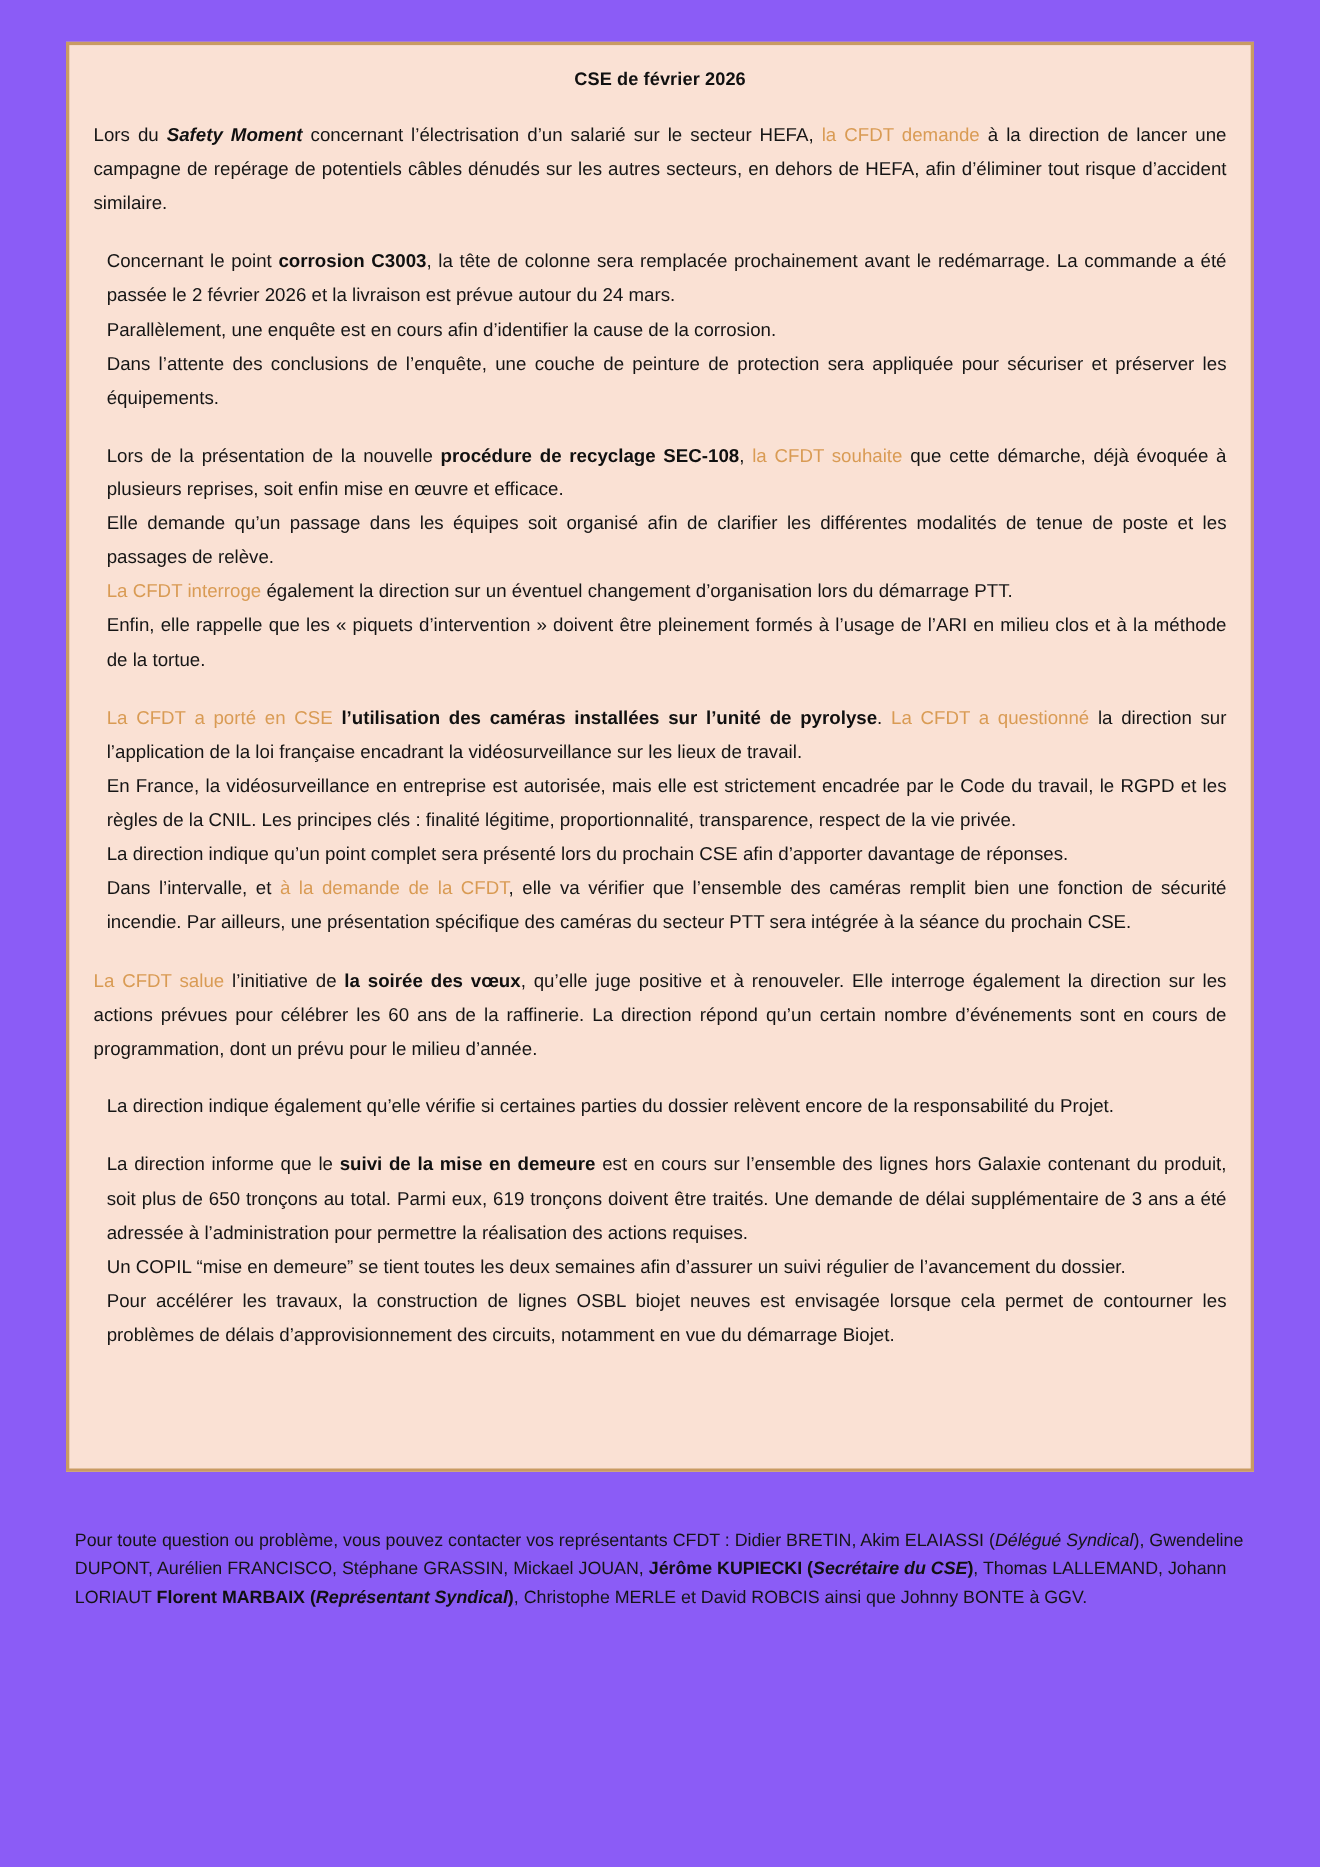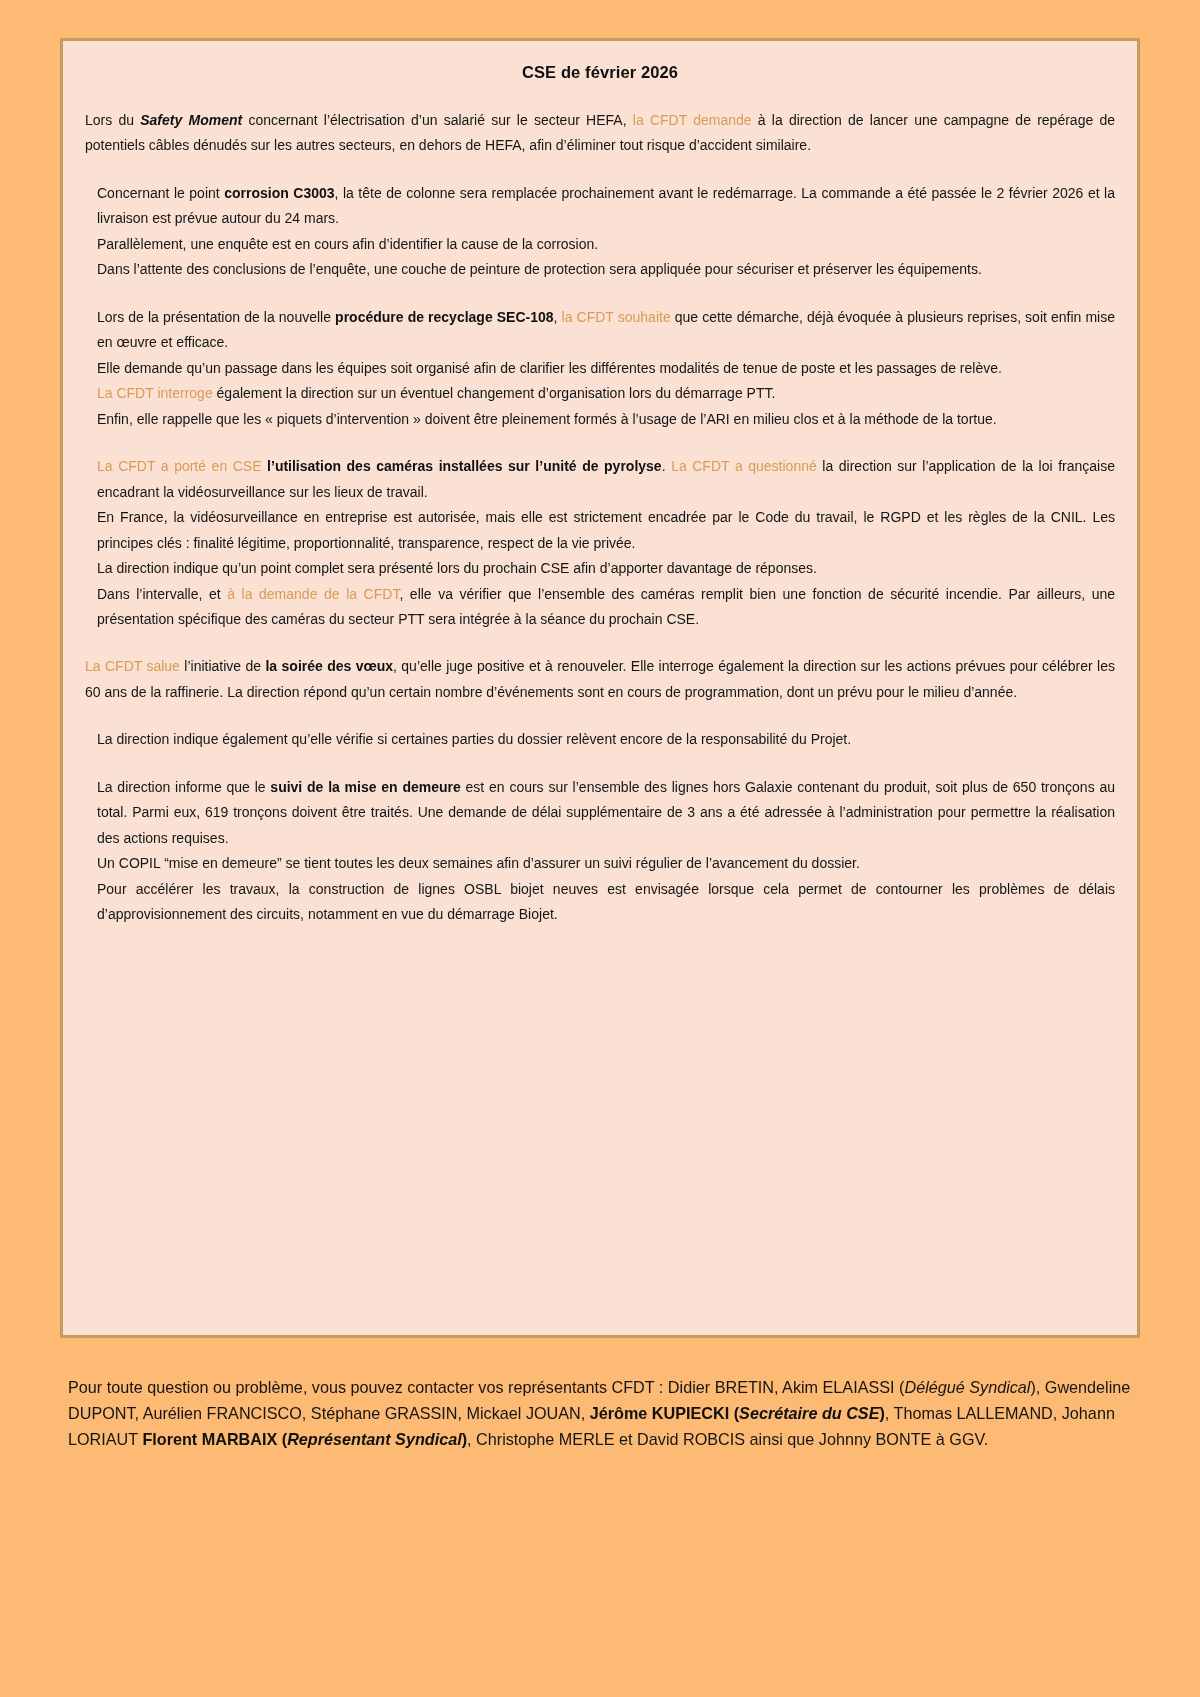--- a/index.html
+++ b/index.html
@@ -12,57 +12,57 @@
     min-height: 1697px;
     font-family: "Liberation Sans", sans-serif;
     color: #1a1a1a;
     -webkit-font-smoothing: antialiased;
   }
   .page {
     width: 1200px;
     min-height: 1697px;
     box-sizing: border-box;
     padding: 38px 60px 20px 60px;
-    background: #fdba74;
+    background: #8b5cf6;
   }
   .notice-box {
     border: 3px solid #C99B63;
     background: #FAE1D4;
     box-sizing: border-box;
     padding: 18px 22px 40px 22px;
     min-height: 1300px;
   }
   .doc-title {
     text-align: center;
     font-weight: bold;
     font-size: 16.5px;
     color: #101010;
     margin: 4px 0 26px 0;
     letter-spacing: 0.1px;
   }
   .para {
-    font-size: 14px;
+    font-size: 17px;
     line-height: 1.82;
     text-align: justify;
     text-justify: inter-word;
     margin: 0 0 22px 0;
     color: #151515;
     hyphens: none;
   }
   .para:last-child { margin-bottom: 0; }
   .para .line {
     display: block;
     margin-left: 12px;
   }
   b, strong { font-weight: bold; color: #101010; }
   i, em { font-style: italic; }
   .accent { color: #D99B54; }
   .accent-b { color: #D99B54; font-weight: normal; }
   .footer {
-    margin-top: 36px;
+    margin-top: 49px;
     padding: 0 4px 0 8px;
     font-size: 16.2px;
     line-height: 1.62;
     color: #151515;
     text-align: left;
   }
 </style>
 </head>
 <body>
 

